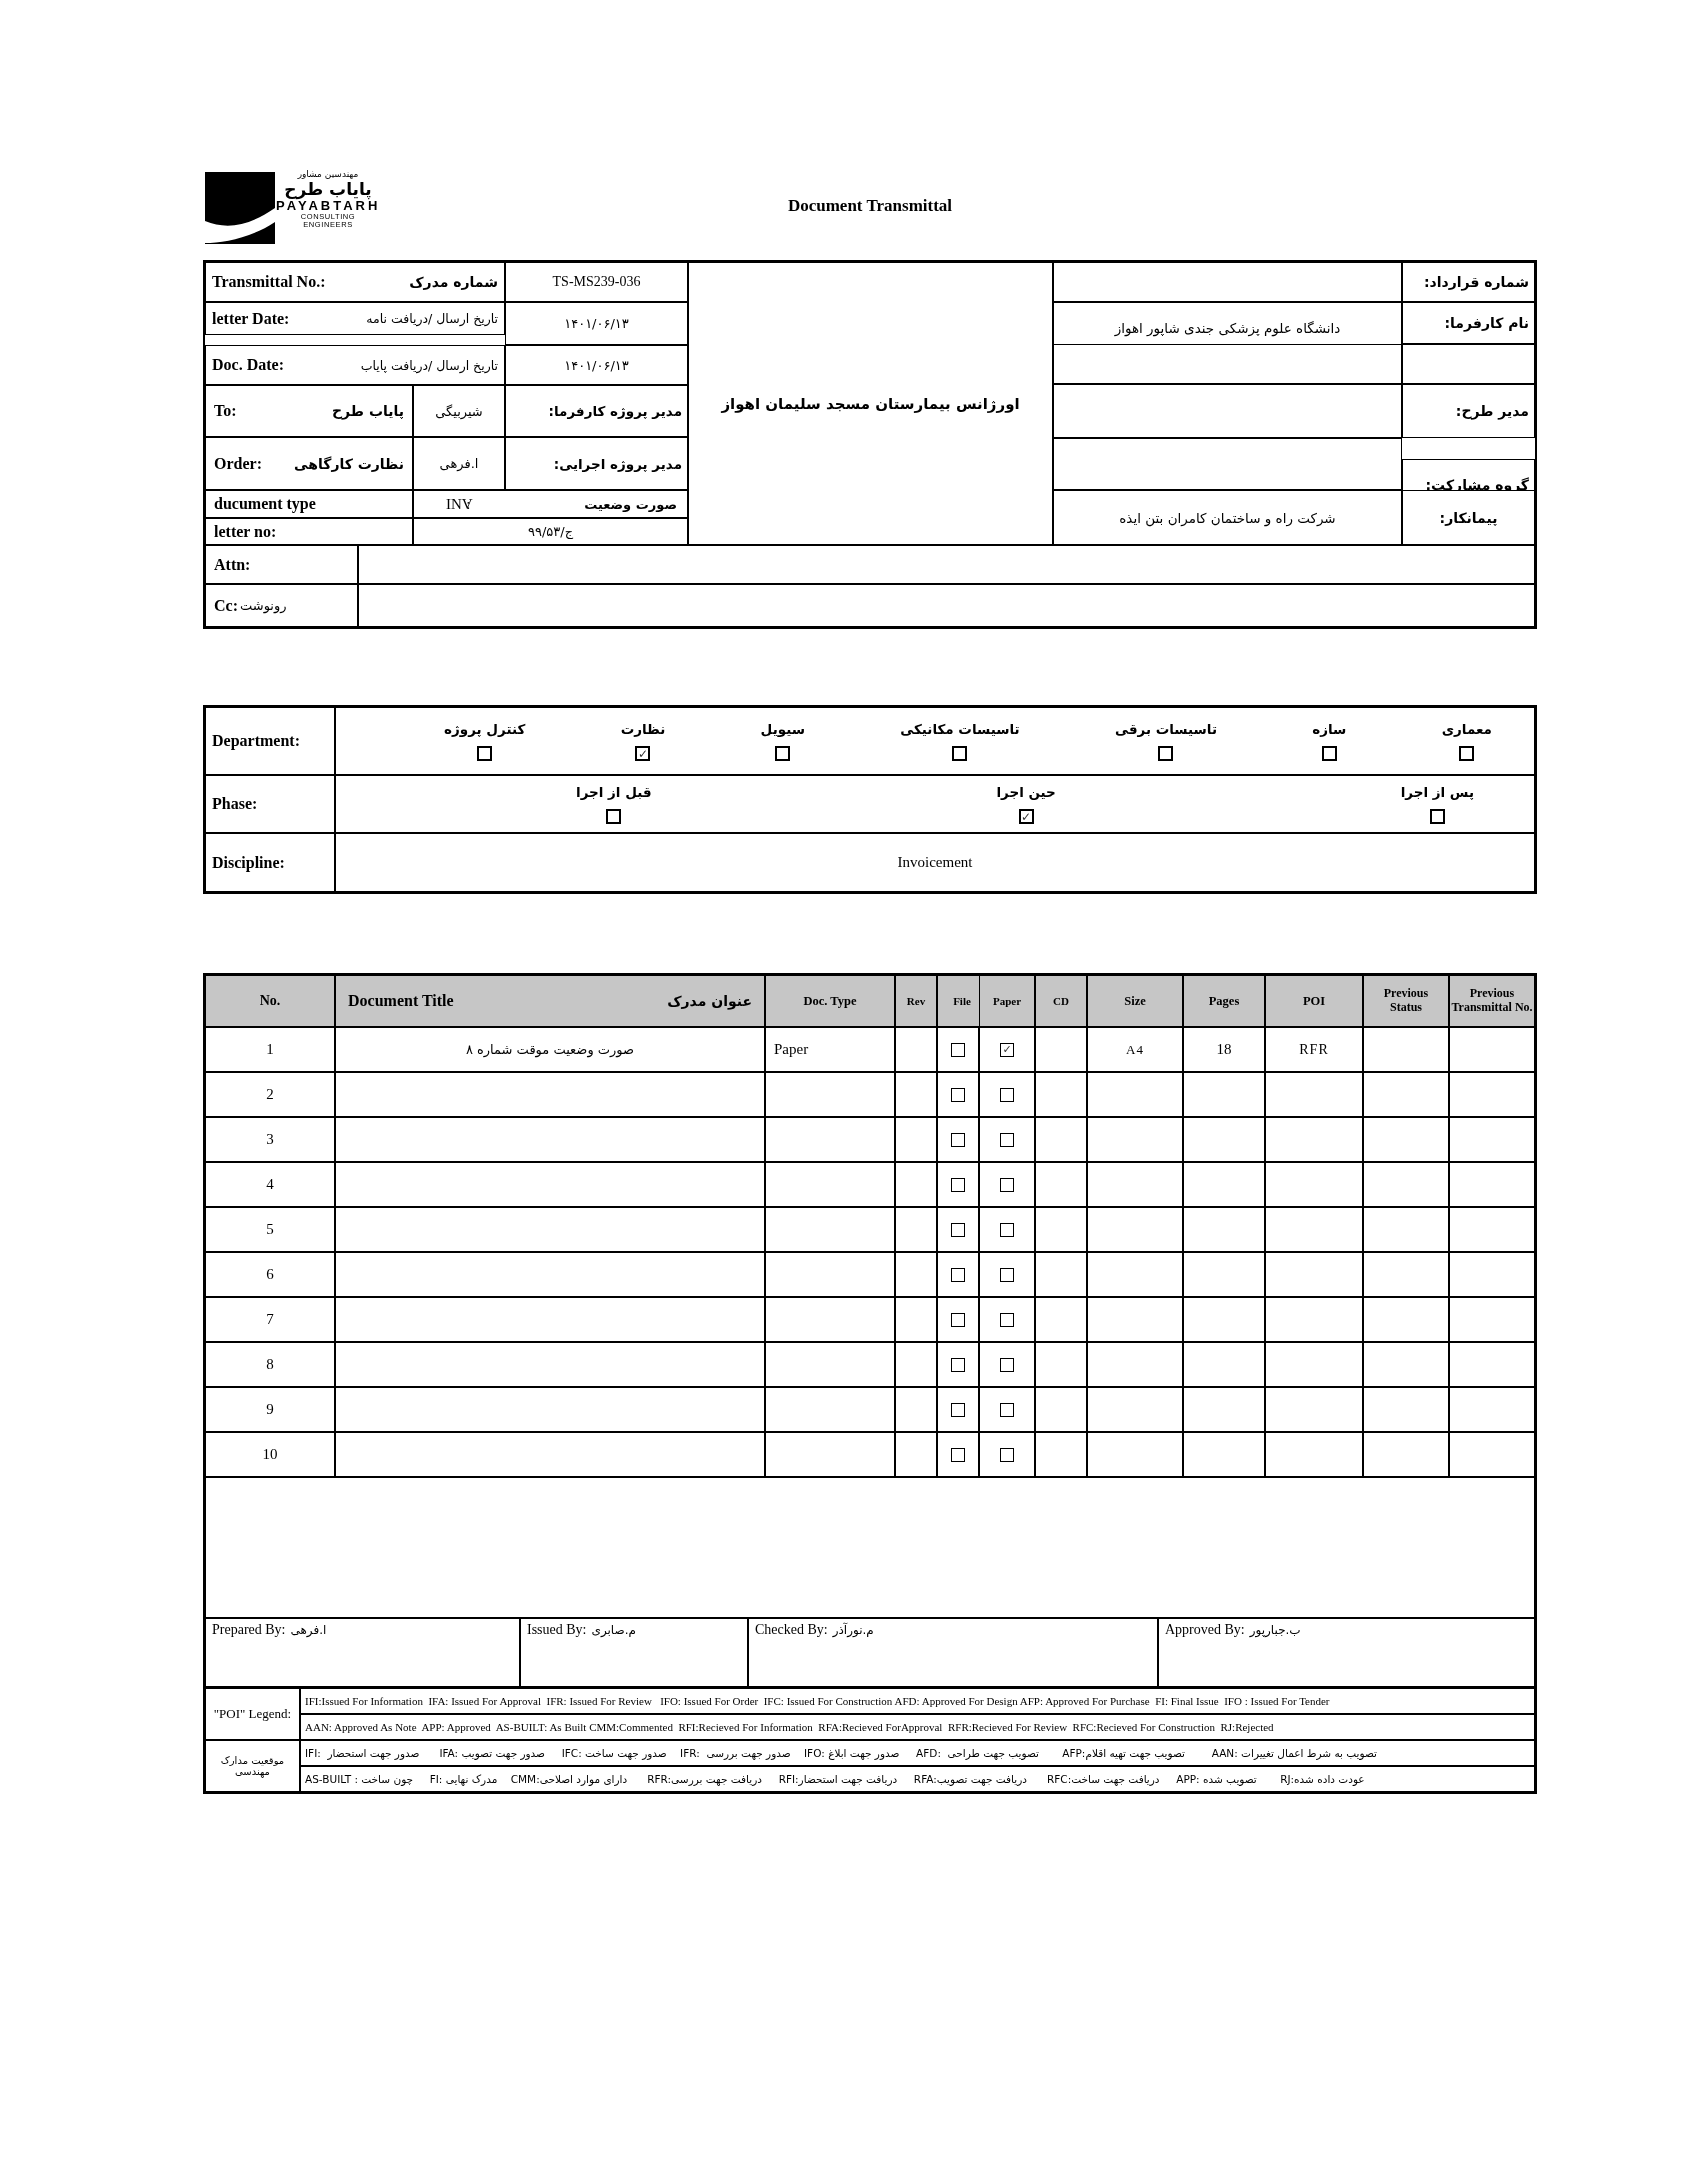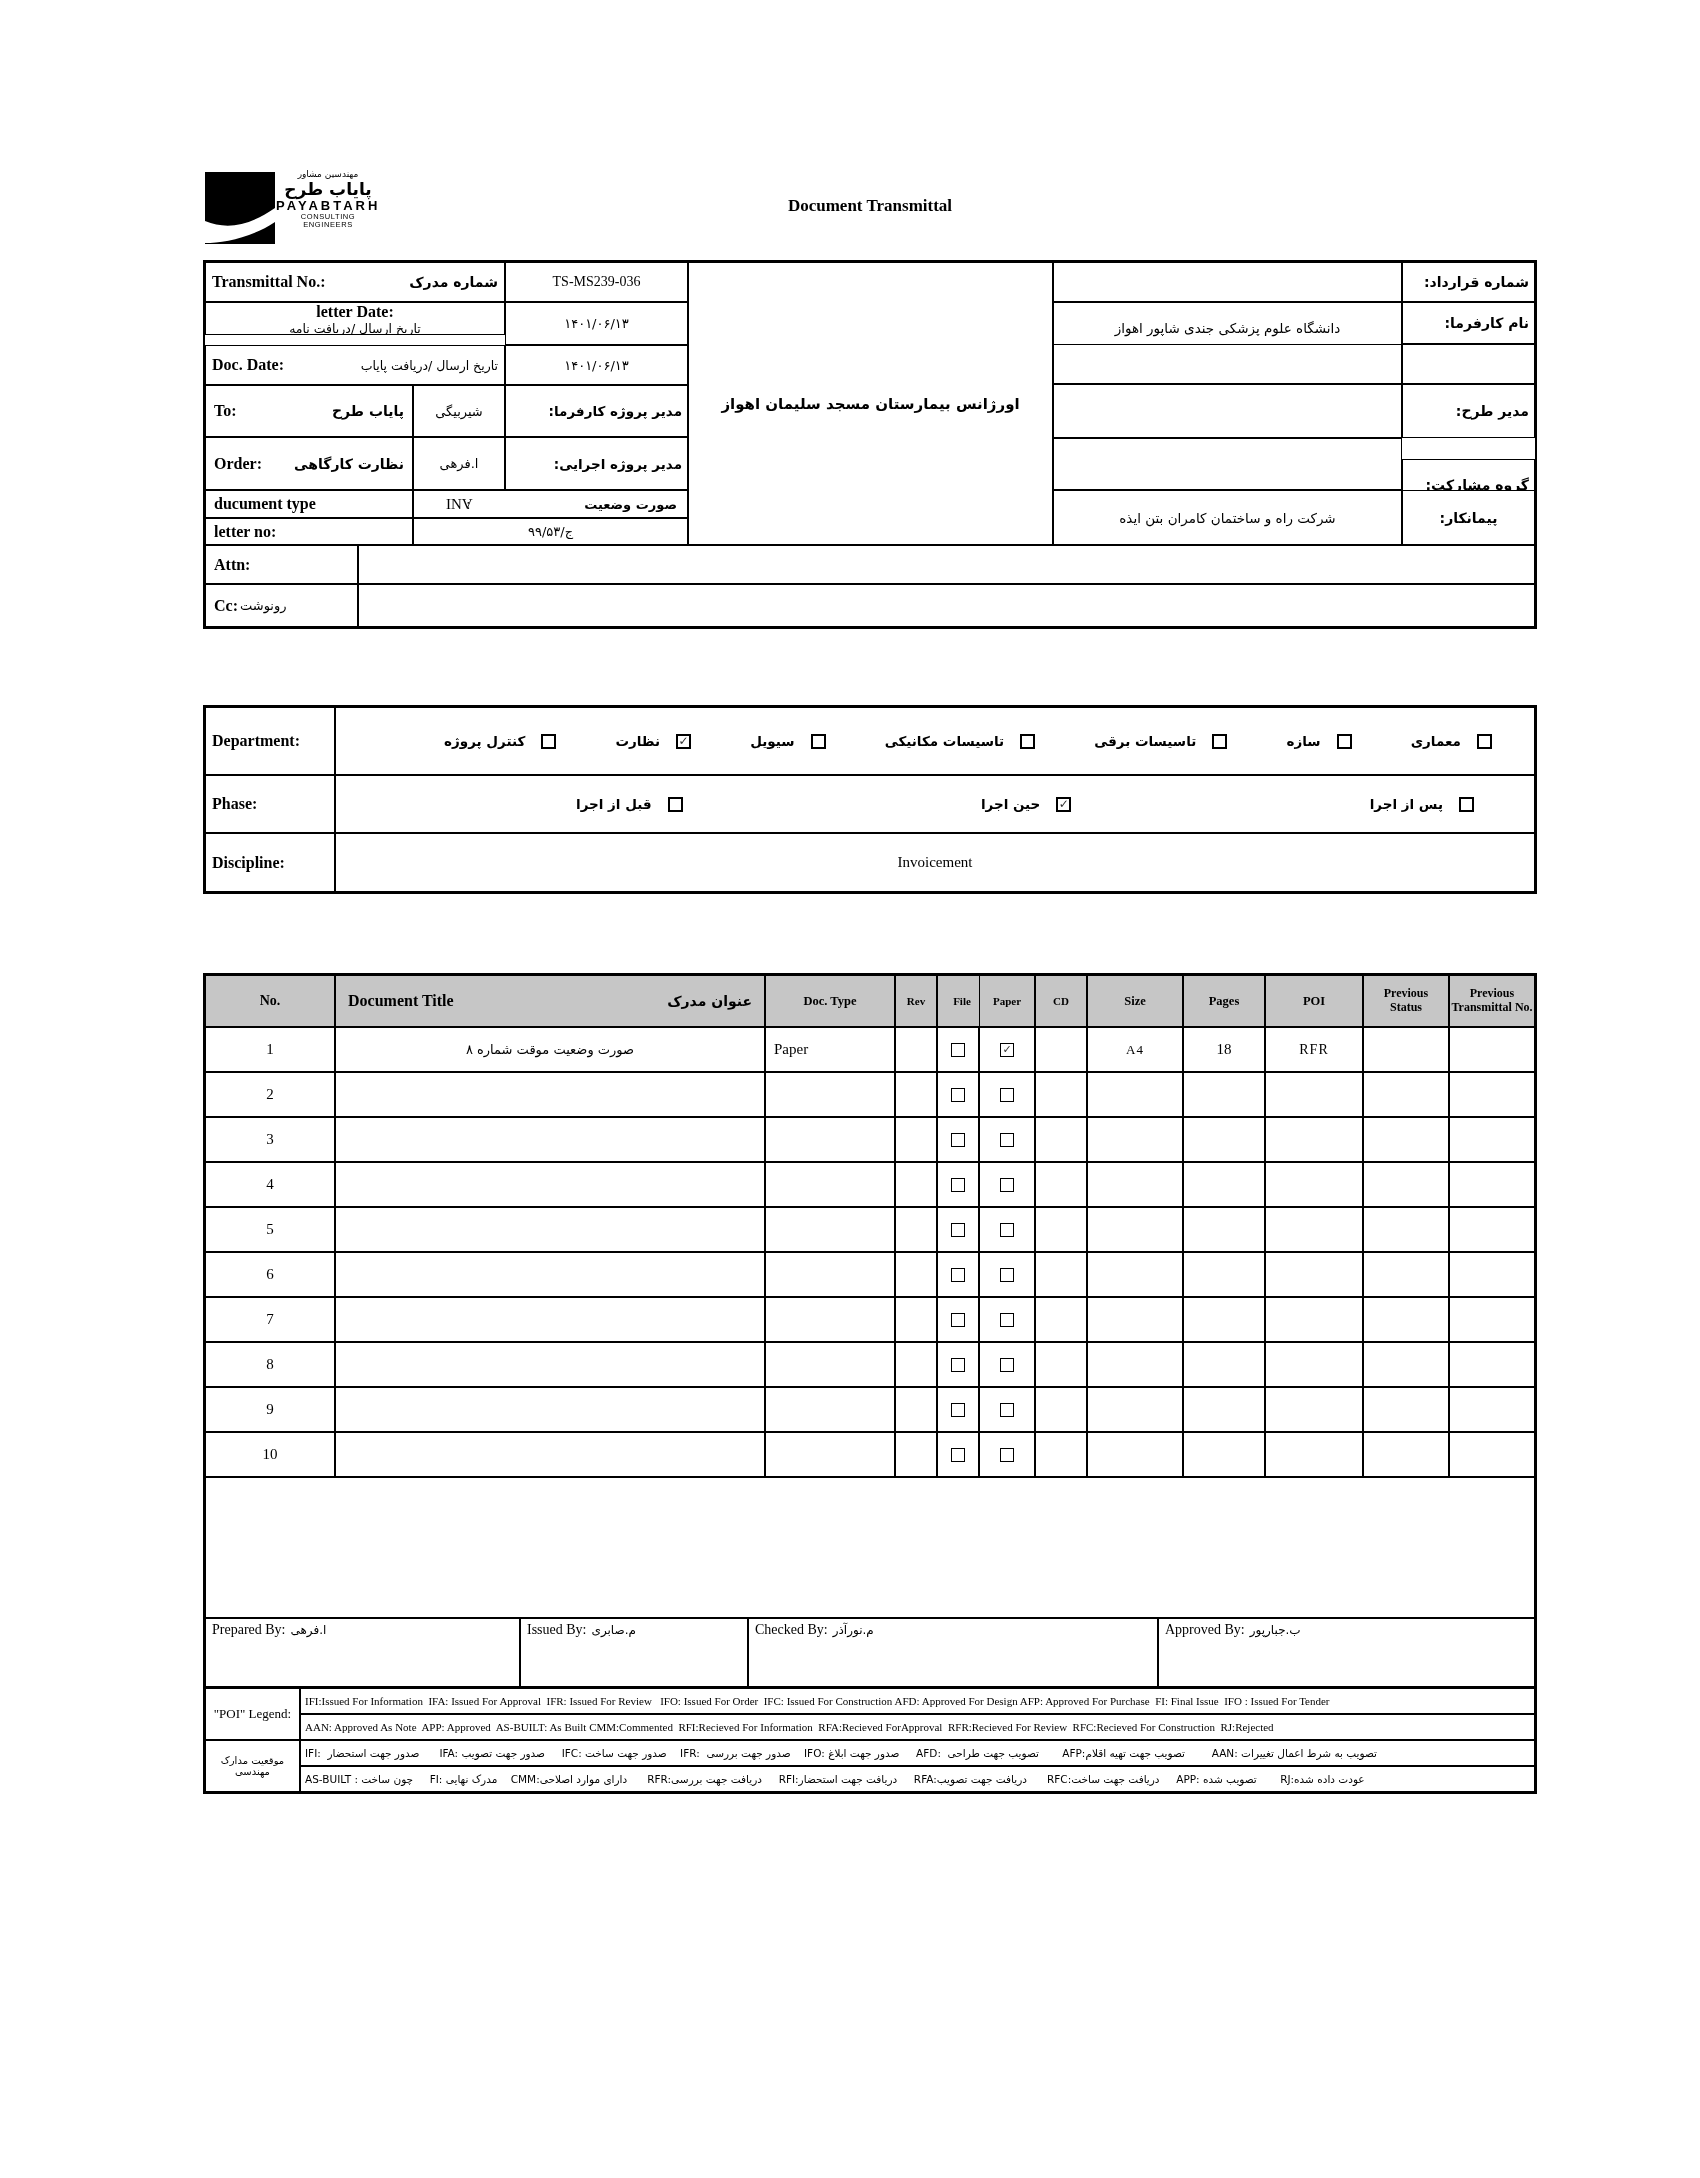--- a/index.html
+++ b/index.html
@@ -10,21 +10,21 @@
   .sb { justify-content:space-between; }
   .sf { font-family:"Liberation Serif", "DejaVu Serif", serif; }
   .fa { font-family:"DejaVu Sans", sans-serif; }
   .b { font-weight:bold; }
   .rtl { direction:rtl; }
   .pre { white-space:pre; }
   .gray { background:#c6c6c6; }
   .col { flex-direction:column; justify-content:center; line-height:1.15; }
   .cb { width:15px; height:15px; border:2px solid #000; box-sizing:border-box; display:flex; align-items:center; justify-content:center; font-size:12px; font-weight:bold; color:#333; background:#fff; flex:0 0 auto; font-family:"DejaVu Sans",sans-serif; }
   .cb.s { width:14px; height:14px; border:1.5px solid #000; font-size:11px; }
-  .opt { display:flex; align-items:center; gap:16px; }
+  .opt { display:flex; align-items:center; gap:9px;flex-direction:column; }
   .opt .lab { font-family:"DejaVu Sans",sans-serif; font-weight:bold; font-size:13.5px; }
   .sig { align-items:flex-start; padding:3px 6px; gap:5px; }
   .sig .sl { font-size:14px; font-family:"Liberation Serif",serif; }
   .sig .sn { font-size:12px; font-family:"DejaVu Sans",sans-serif; padding-top:1px; }
   .legend-line { font-size:11px; padding-left:4px; }
 </style>
 </head>
 <body>
 
 <div style="position:absolute;left:205px;top:172px;width:70px;height:72px;">
@@ -42,21 +42,21 @@
 <div class="sf b" style="position:absolute;left:205px;top:196px;width:1330px;text-align:center;font-size:17px;">Document Transmittal</div>
 
 <div class="sec" style="left:203px;top:260px;width:1334px;height:369px;">
 
   <div class="c sb" style="left:0;top:0;width:300px;height:40px;padding:0 6px;">
     <span class="sf b" style="font-size:16px;">Transmittal No.:</span>
     <span class="fa b" style="font-size:14px;">شماره مدرک</span>
   </div>
   <div class="c sf" style="left:300px;top:0;width:183px;height:40px;font-size:14px;">TS-MS239-036</div>
 
-  <div class="c sb" style="left:0;top:40px;width:300px;height:33px;padding:0 6px;flex-direction:column;">
+  <div class="c sb" style="left:0;top:40px;width:300px;height:33px;padding:0 6px;">
     <span class="sf b" style="font-size:16px;">letter Date:</span>
     <span class="fa" style="font-size:12.5px;">تاریخ ارسال /دریافت نامه</span>
   </div>
   <div class="c fa" style="left:300px;top:40px;width:183px;height:43px;font-size:13px;">۱۴۰۱/۰۶/۱۳</div>
 
   <div class="c sb" style="left:0;top:83px;width:300px;height:40px;padding:0 6px;">
     <span class="sf b" style="font-size:16px;">Doc. Date:</span>
     <span class="fa" style="font-size:12.5px;">تاریخ ارسال /دریافت پایاب</span>
   </div>
   <div class="c fa" style="left:300px;top:83px;width:183px;height:40px;font-size:13px;">۱۴۰۱/۰۶/۱۳</div>

